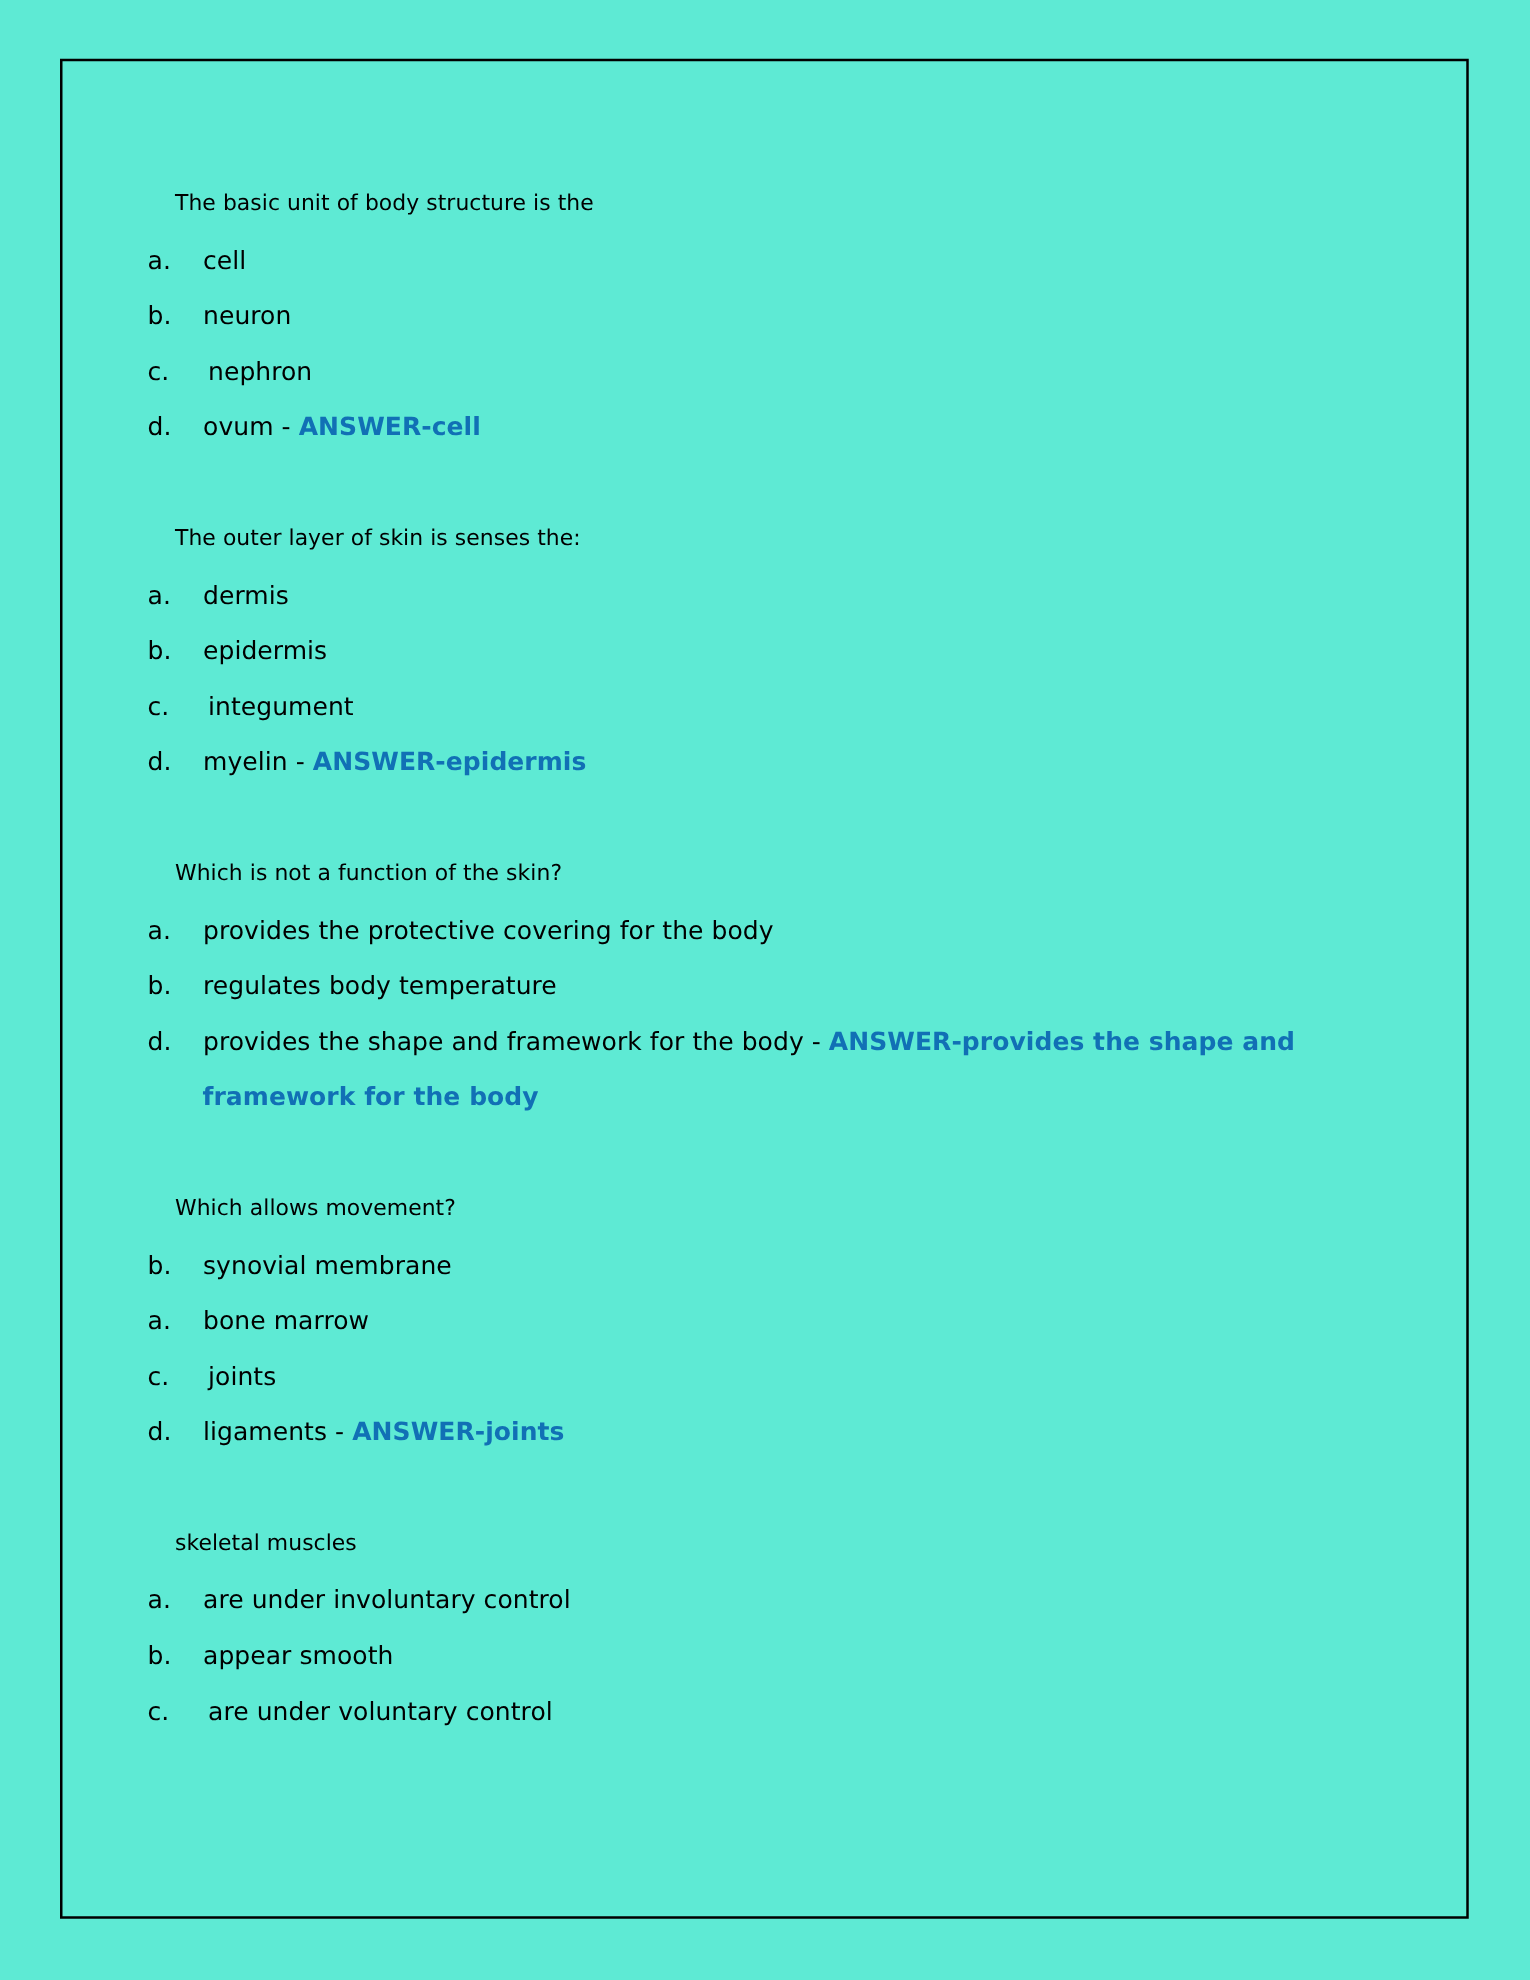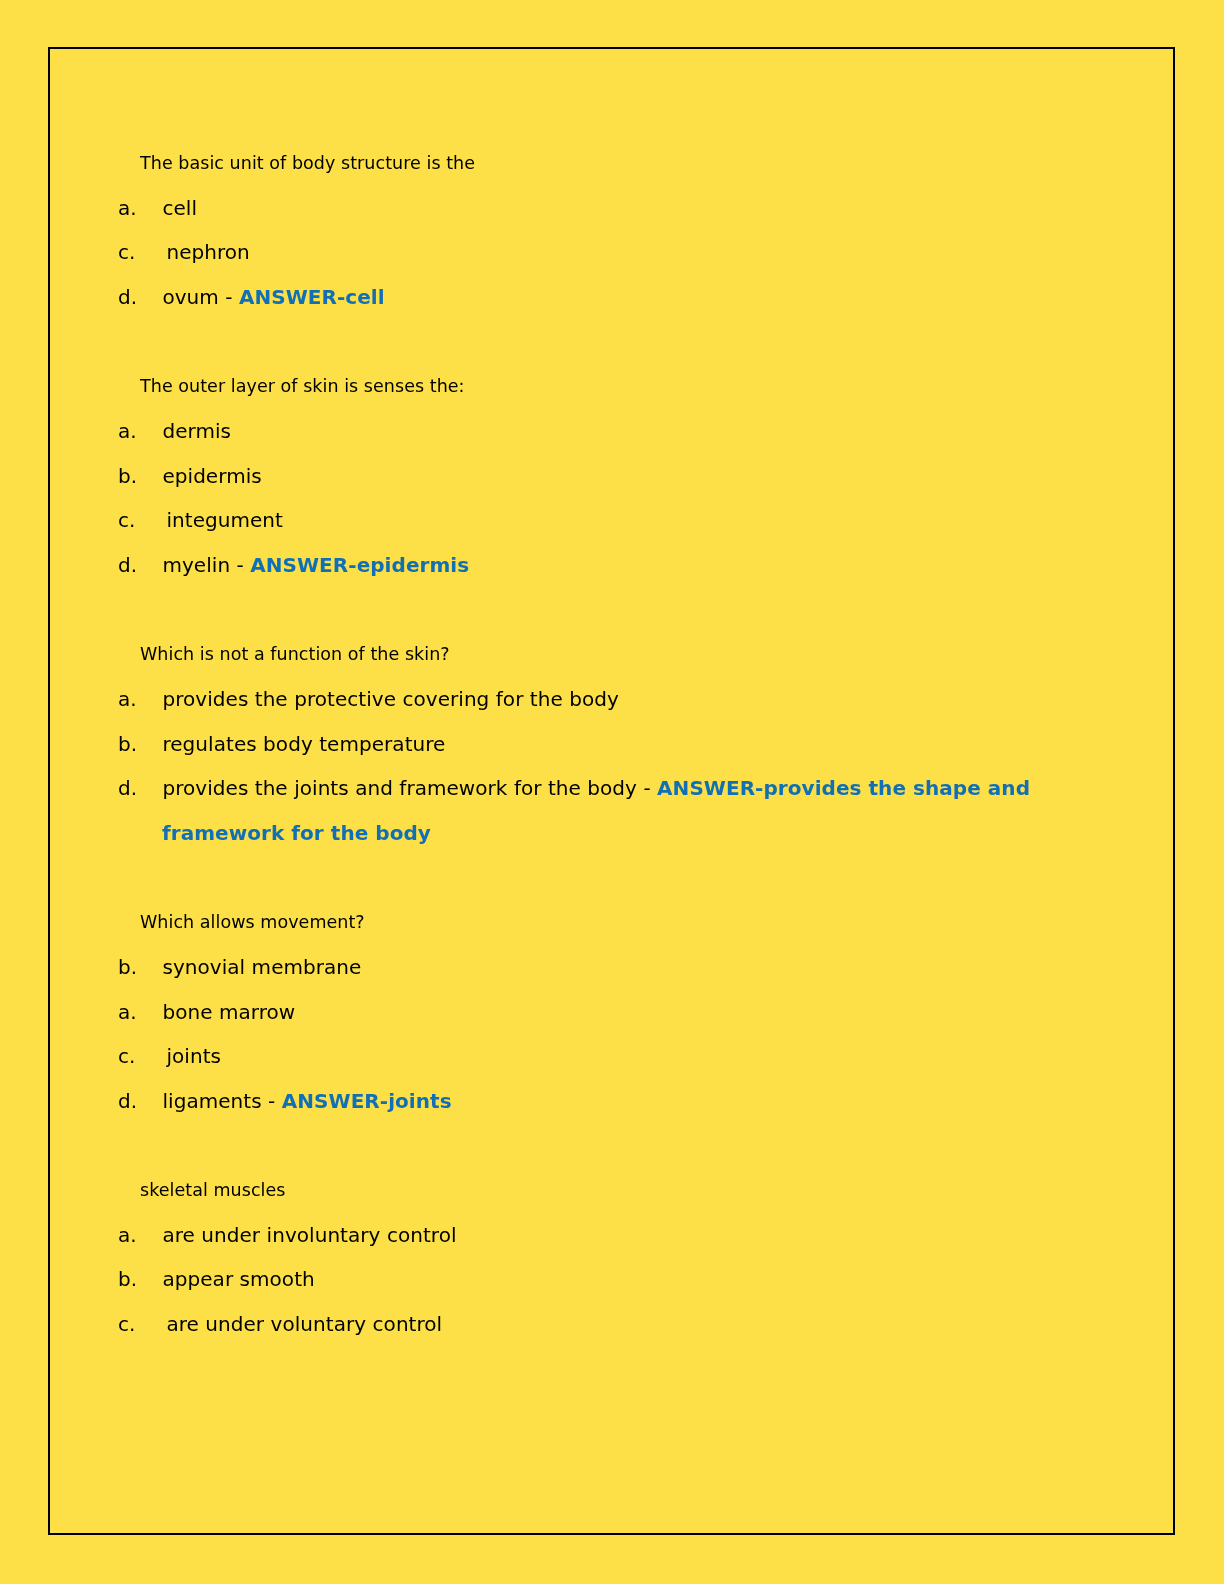--- a/index.html
+++ b/index.html
@@ -4,21 +4,21 @@
 <style>
   html, body {
     margin: 0;
     padding: 0;
     background: #ffffff;
   }
   .page {
     position: relative;
     width: 1224px;
     height: 1584px;
-    background: #fde047;
+    background: #5eead4;
     overflow: hidden;
     font-family: "DejaVu Sans", sans-serif;
   }
   .page-border {
     position: absolute;
     left: 48px;
     top: 47px;
     width: 1127px;
     height: 1488px;
     border: 2px solid #000000;
@@ -67,35 +67,36 @@
 </style>
 </head>
 <body>
 
 <div class="page">
   <div class="page-border"></div>
   <div class="content" id="question-list">
       <div class="q-block">
         <div class="q-stem">The basic unit of body structure is the</div>
         <div class="opt"><span class="marker">a.</span> <span>cell</span></div>
+        <div class="opt"><span class="marker">b.</span> <span>neuron</span></div>
         <div class="opt"><span class="marker wide">c.</span> <span>nephron</span></div>
         <div class="opt"><span class="marker">d.</span> <span>ovum</span><span class="sep"> - </span><span class="ans">ANSWER-cell</span></div>
       </div>
       <div class="q-block">
         <div class="q-stem">The outer layer of skin is senses the:</div>
         <div class="opt"><span class="marker">a.</span> <span>dermis</span></div>
         <div class="opt"><span class="marker">b.</span> <span>epidermis</span></div>
         <div class="opt"><span class="marker wide">c.</span> <span>integument</span></div>
         <div class="opt"><span class="marker">d.</span> <span>myelin</span><span class="sep"> - </span><span class="ans">ANSWER-epidermis</span></div>
       </div>
       <div class="q-block">
         <div class="q-stem">Which is not a function of the skin?</div>
         <div class="opt"><span class="marker">a.</span> <span>provides the protective covering for the body</span></div>
         <div class="opt"><span class="marker">b.</span> <span>regulates body temperature</span></div>
-        <div class="opt"><span class="marker">d.</span> <span>provides the joints and framework for the body</span><span class="sep"> - </span><span class="ans">ANSWER-provides the shape and framework for the body</span></div>
+        <div class="opt"><span class="marker">d.</span> <span>provides the shape and framework for the body</span><span class="sep"> - </span><span class="ans">ANSWER-provides the shape and framework for the body</span></div>
       </div>
       <div class="q-block">
         <div class="q-stem">Which allows movement?</div>
         <div class="opt"><span class="marker">b.</span> <span>synovial membrane</span></div>
         <div class="opt"><span class="marker">a.</span> <span>bone marrow</span></div>
         <div class="opt"><span class="marker wide">c.</span> <span>joints</span></div>
         <div class="opt"><span class="marker">d.</span> <span>ligaments</span><span class="sep"> - </span><span class="ans">ANSWER-joints</span></div>
       </div>
       <div class="q-block">
         <div class="q-stem">skeletal muscles</div>

